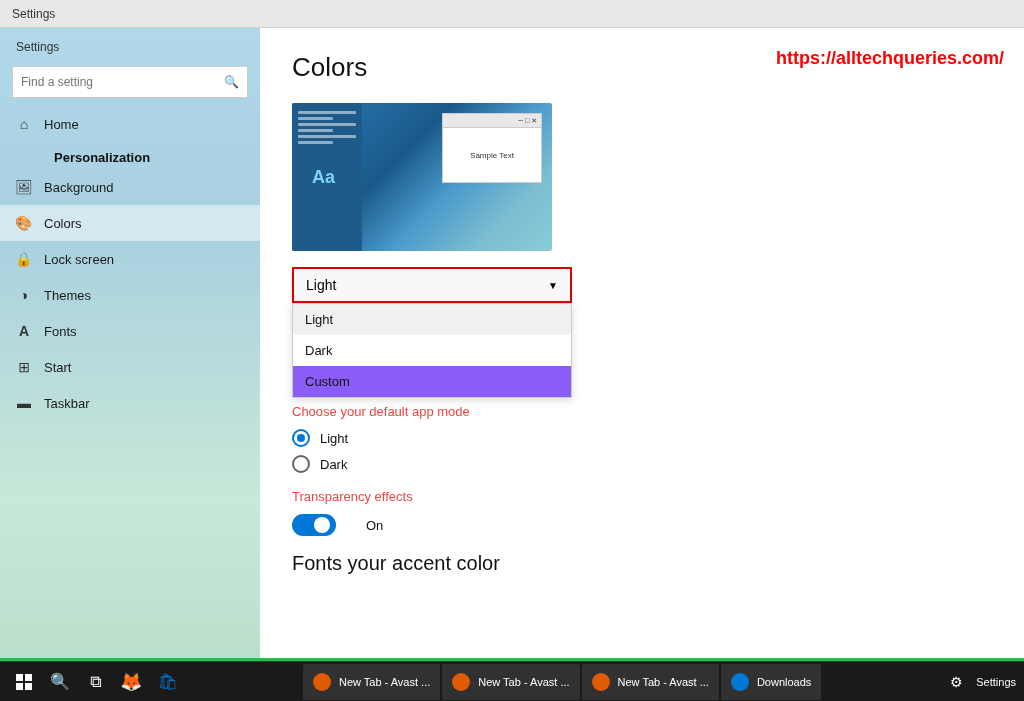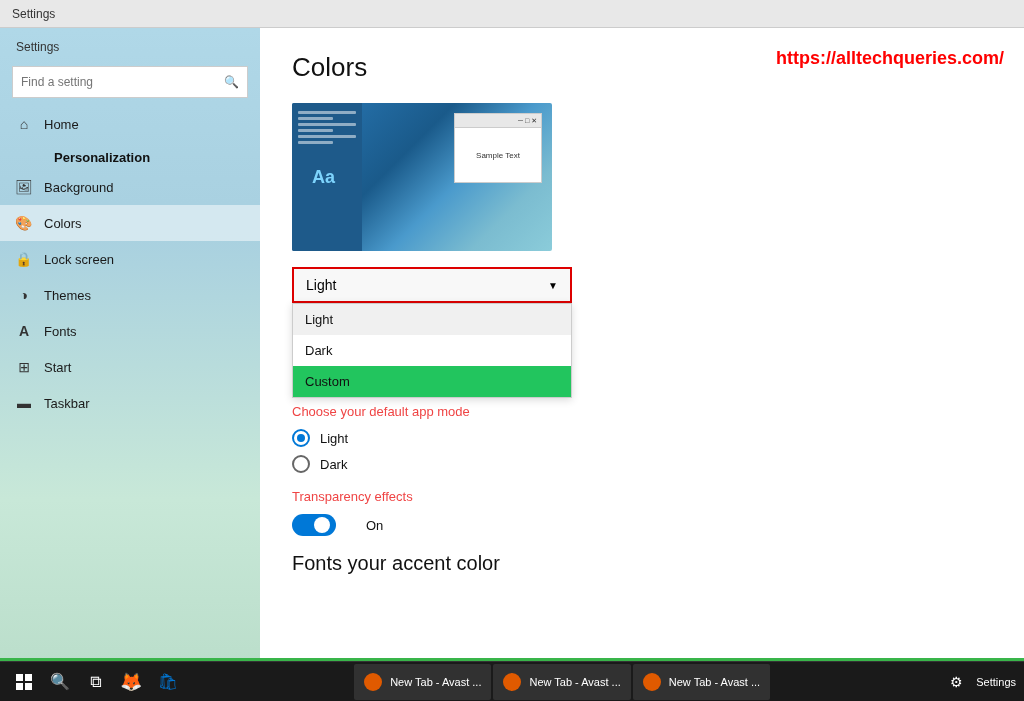--- a/index.html
+++ b/index.html
@@ -43,31 +43,31 @@
     .page-title { font-size: 26px; font-weight: 300; color: #111; margin-bottom: 20px; }
     .watermark { position: absolute; top: 20px; right: 20px; color: red; font-size: 18px; font-weight: bold; font-family: Arial, sans-serif; }
 
     
     .preview-container { width: 260px; height: 148px; margin-bottom: 16px; position: relative; overflow: hidden; border-radius: 2px; }
     .preview-bg { width: 100%; height: 100%; background: linear-gradient(135deg, #2a7ab8 0%, #1a5a8a 40%, #4a9acc 60%, #7bbcd0 80%, #8bccda 100%); position: relative; }
     .preview-sidebar-sim { position: absolute; left: 0; top: 0; width: 70px; height: 100%; background: #1e5a8a; display: flex; flex-direction: column; padding: 8px 6px; gap: 3px; }
     .preview-sidebar-line { height: 3px; background: rgba(255,255,255,0.5); border-radius: 1px; }
     .preview-sidebar-line.short { width: 60%; }
     .preview-aa { position: absolute; left: 20px; top: 50%; transform: translateY(-50%); color: #7dd3fc; font-size: 18px; font-weight: bold; }
-    .preview-window { position: absolute; right: 10px; top: 10px; width: 88px; height: 70px; background: white; border: 1px solid #ccc; display: flex; flex-direction: column; }
+    .preview-window { position: absolute; right: 10px; top: 10px; width: 100px; height: 70px; background: white; border: 1px solid #ccc; display: flex; flex-direction: column; }
     .preview-window-title { height: 14px; background: #e8e8e8; display: flex; align-items: center; padding: 0 4px; font-size: 7px; color: #333; border-bottom: 1px solid #ccc; }
     .preview-window-content { flex: 1; display: flex; align-items: center; justify-content: center; font-size: 8px; color: #333; }
 
     
     .dropdown-wrapper { position: relative; margin-bottom: 16px; }
     .dropdown-selected { width: 280px; height: 36px; border: 2px solid #d00; background: #f8f8f8; display: flex; align-items: center; padding: 0 12px; font-size: 14px; cursor: pointer; }
     .dropdown-menu { position: absolute; top: 36px; left: 0; width: 280px; background: white; border: 1px solid #ccc; box-shadow: 0 2px 8px rgba(0,0,0,0.15); z-index: 100; }
     .dropdown-item { padding: 8px 12px; font-size: 13px; cursor: pointer; color: #111; }
     .dropdown-item.selected-item { background: #f0f0f0; font-weight: 500; }
-    .dropdown-item.highlighted { background: #22c55e; }
+    .dropdown-item.highlighted { background: #8b5cf6; }
 
     
     .section-label { font-size: 13px; color: #ef4444; margin-bottom: 10px; }
     .radio-group { display: flex; flex-direction: column; gap: 8px; margin-bottom: 16px; }
     .radio-item { display: flex; align-items: center; gap: 10px; font-size: 13px; color: #111; cursor: pointer; }
     .radio-circle { width: 18px; height: 18px; border-radius: 50%; border: 2px solid #666; display: flex; align-items: center; justify-content: center; flex-shrink: 0; }
     .radio-circle.checked { border-color: #0078d7; }
     .radio-circle.checked::after { content: ''; width: 8px; height: 8px; border-radius: 50%; background: #0078d7; }
 
     
@@ -234,18 +234,22 @@
       <span>New Tab - Avast ...</span>
     </div>
     <div class="taskbar-app">
       <div class="taskbar-app-icon" style="background:#e05a00;"></div>
       <span>New Tab - Avast ...</span>
     </div>
     <div class="taskbar-app">
       <div class="taskbar-app-icon" style="background:#e05a00;"></div>
       <span>New Tab - Avast ...</span>
     </div>
+    <div class="taskbar-app">
+      <div class="taskbar-app-icon" style="background:#0078d7;"></div>
+      <span>Downloads</span>
+    </div>
   </div>
   <div class="taskbar-right">
     <div class="taskbar-right-icon">⚙</div>
     <span style="color:white;font-size:11px;">Settings</span>
   </div>
 </div>
 
 </body></html>

